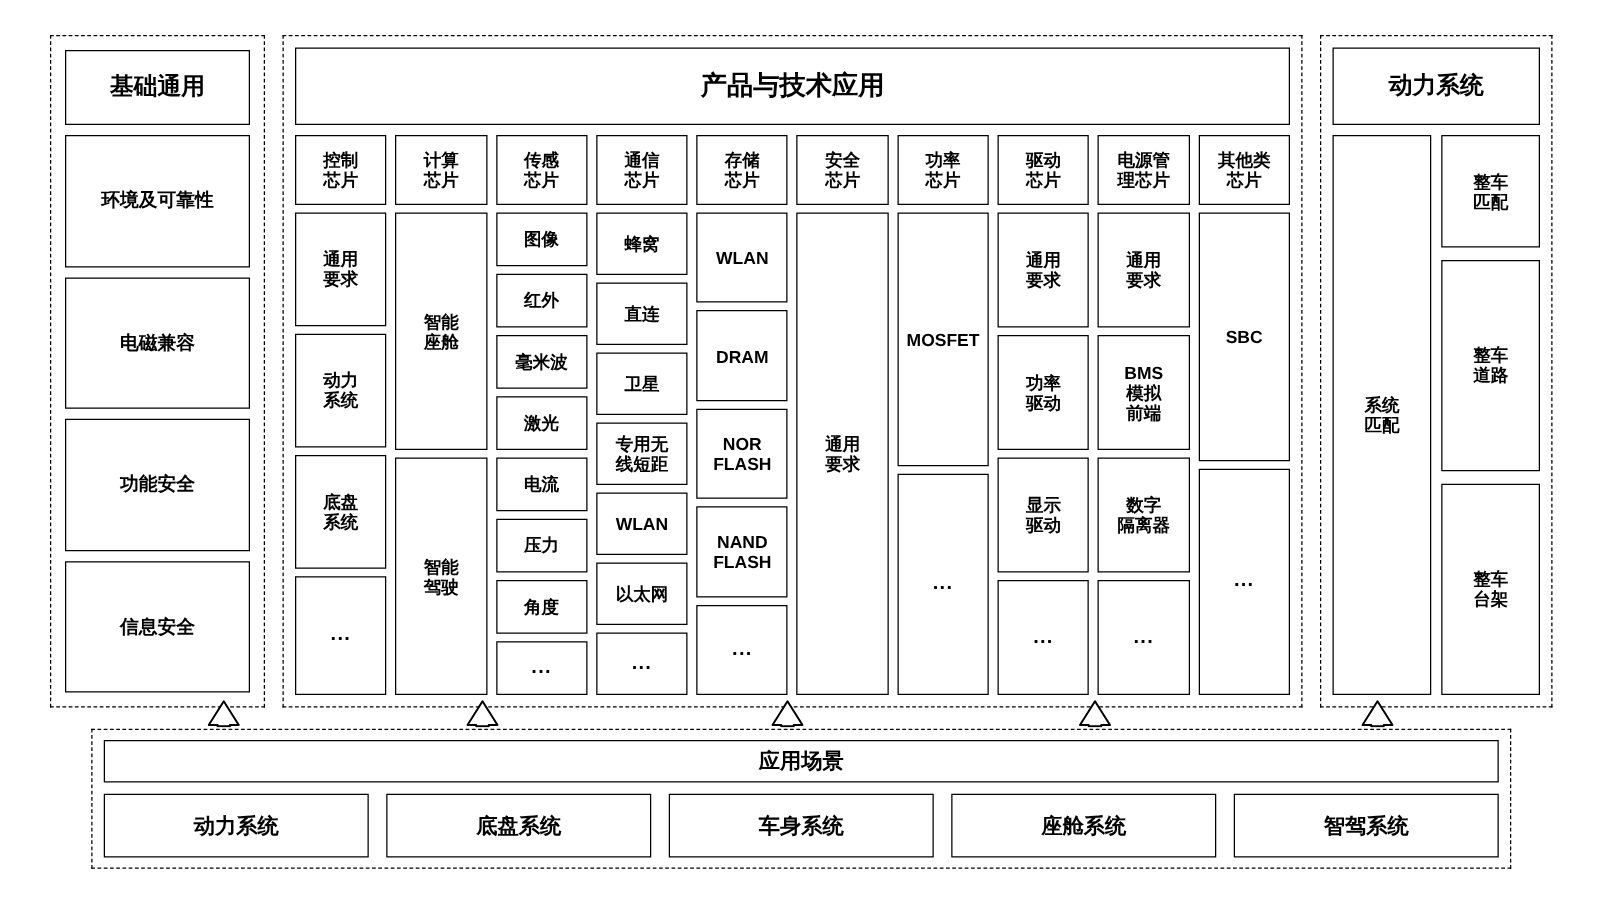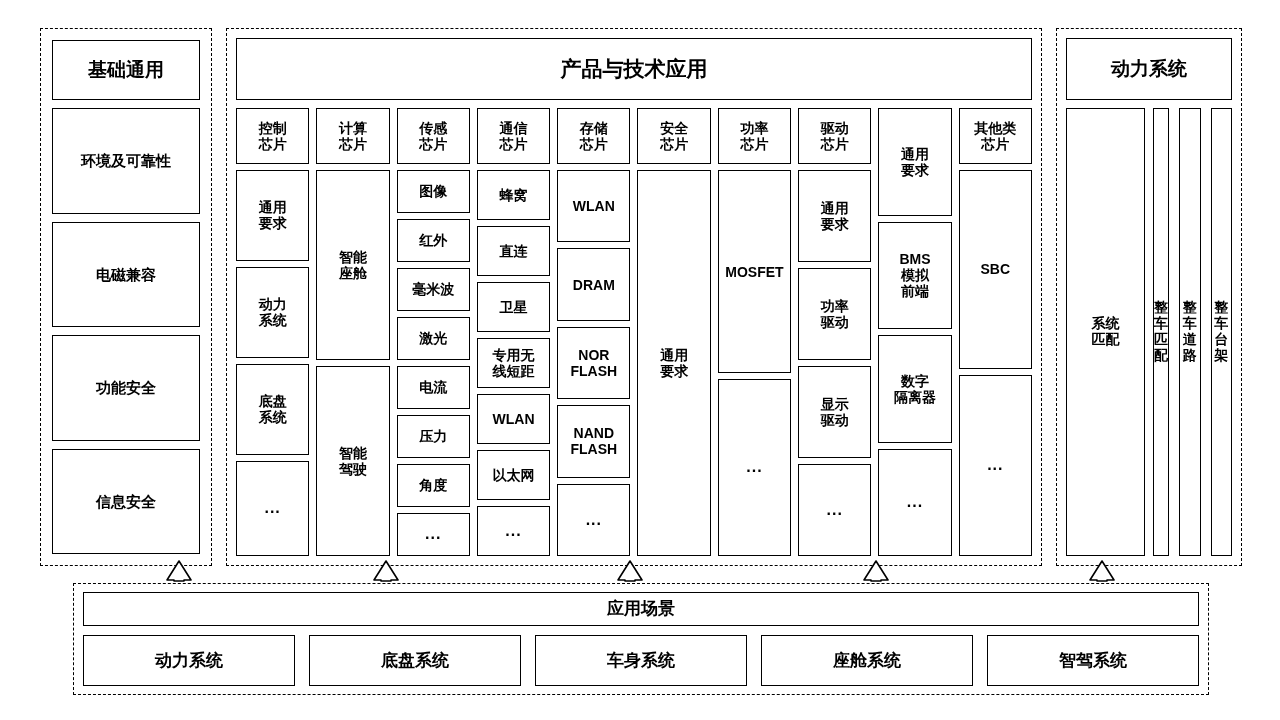--- a/index.html
+++ b/index.html
@@ -159,24 +159,23 @@
     flex: none;
   }
   .match-cols {
     flex: 1 1 auto;
     display: flex;
     gap: 8px;
   }
   .match-col {
     flex: 1 1 0;
     display: flex;
-    flex-direction: row;
+    flex-direction: column;
     gap: 10px;
     min-width: 0;
-    font-family: Liberation Serif, serif;
   }
   .mitem { font-size: 14px; }
 
   
   .bottom-area {
     position: absolute;
     left: 73px;
     top: 583px;
     width: 1136px;
     height: 112px;
@@ -318,20 +317,21 @@
           <div class="box pcol-head">驱动<br>芯片</div>
           <div class="pcol-body">
             <div class="box pitem" style="flex:1">通用<br>要求</div>
             <div class="box pitem" style="flex:1">功率<br>驱动</div>
             <div class="box pitem" style="flex:1">显示<br>驱动</div>
             <div class="box pitem dots" style="flex:1">...</div>
           </div>
         </div>
 
         <div class="pcol">
+          <div class="box pcol-head">电源管<br>理芯片</div>
           <div class="pcol-body">
             <div class="box pitem" style="flex:1">通用<br>要求</div>
             <div class="box pitem" style="flex:1">BMS<br>模拟<br>前端</div>
             <div class="box pitem" style="flex:1">数字<br>隔离器</div>
             <div class="box pitem dots" style="flex:1">...</div>
           </div>
         </div>
 
         <div class="pcol">
           <div class="box pcol-head">其他类<br>芯片</div>

